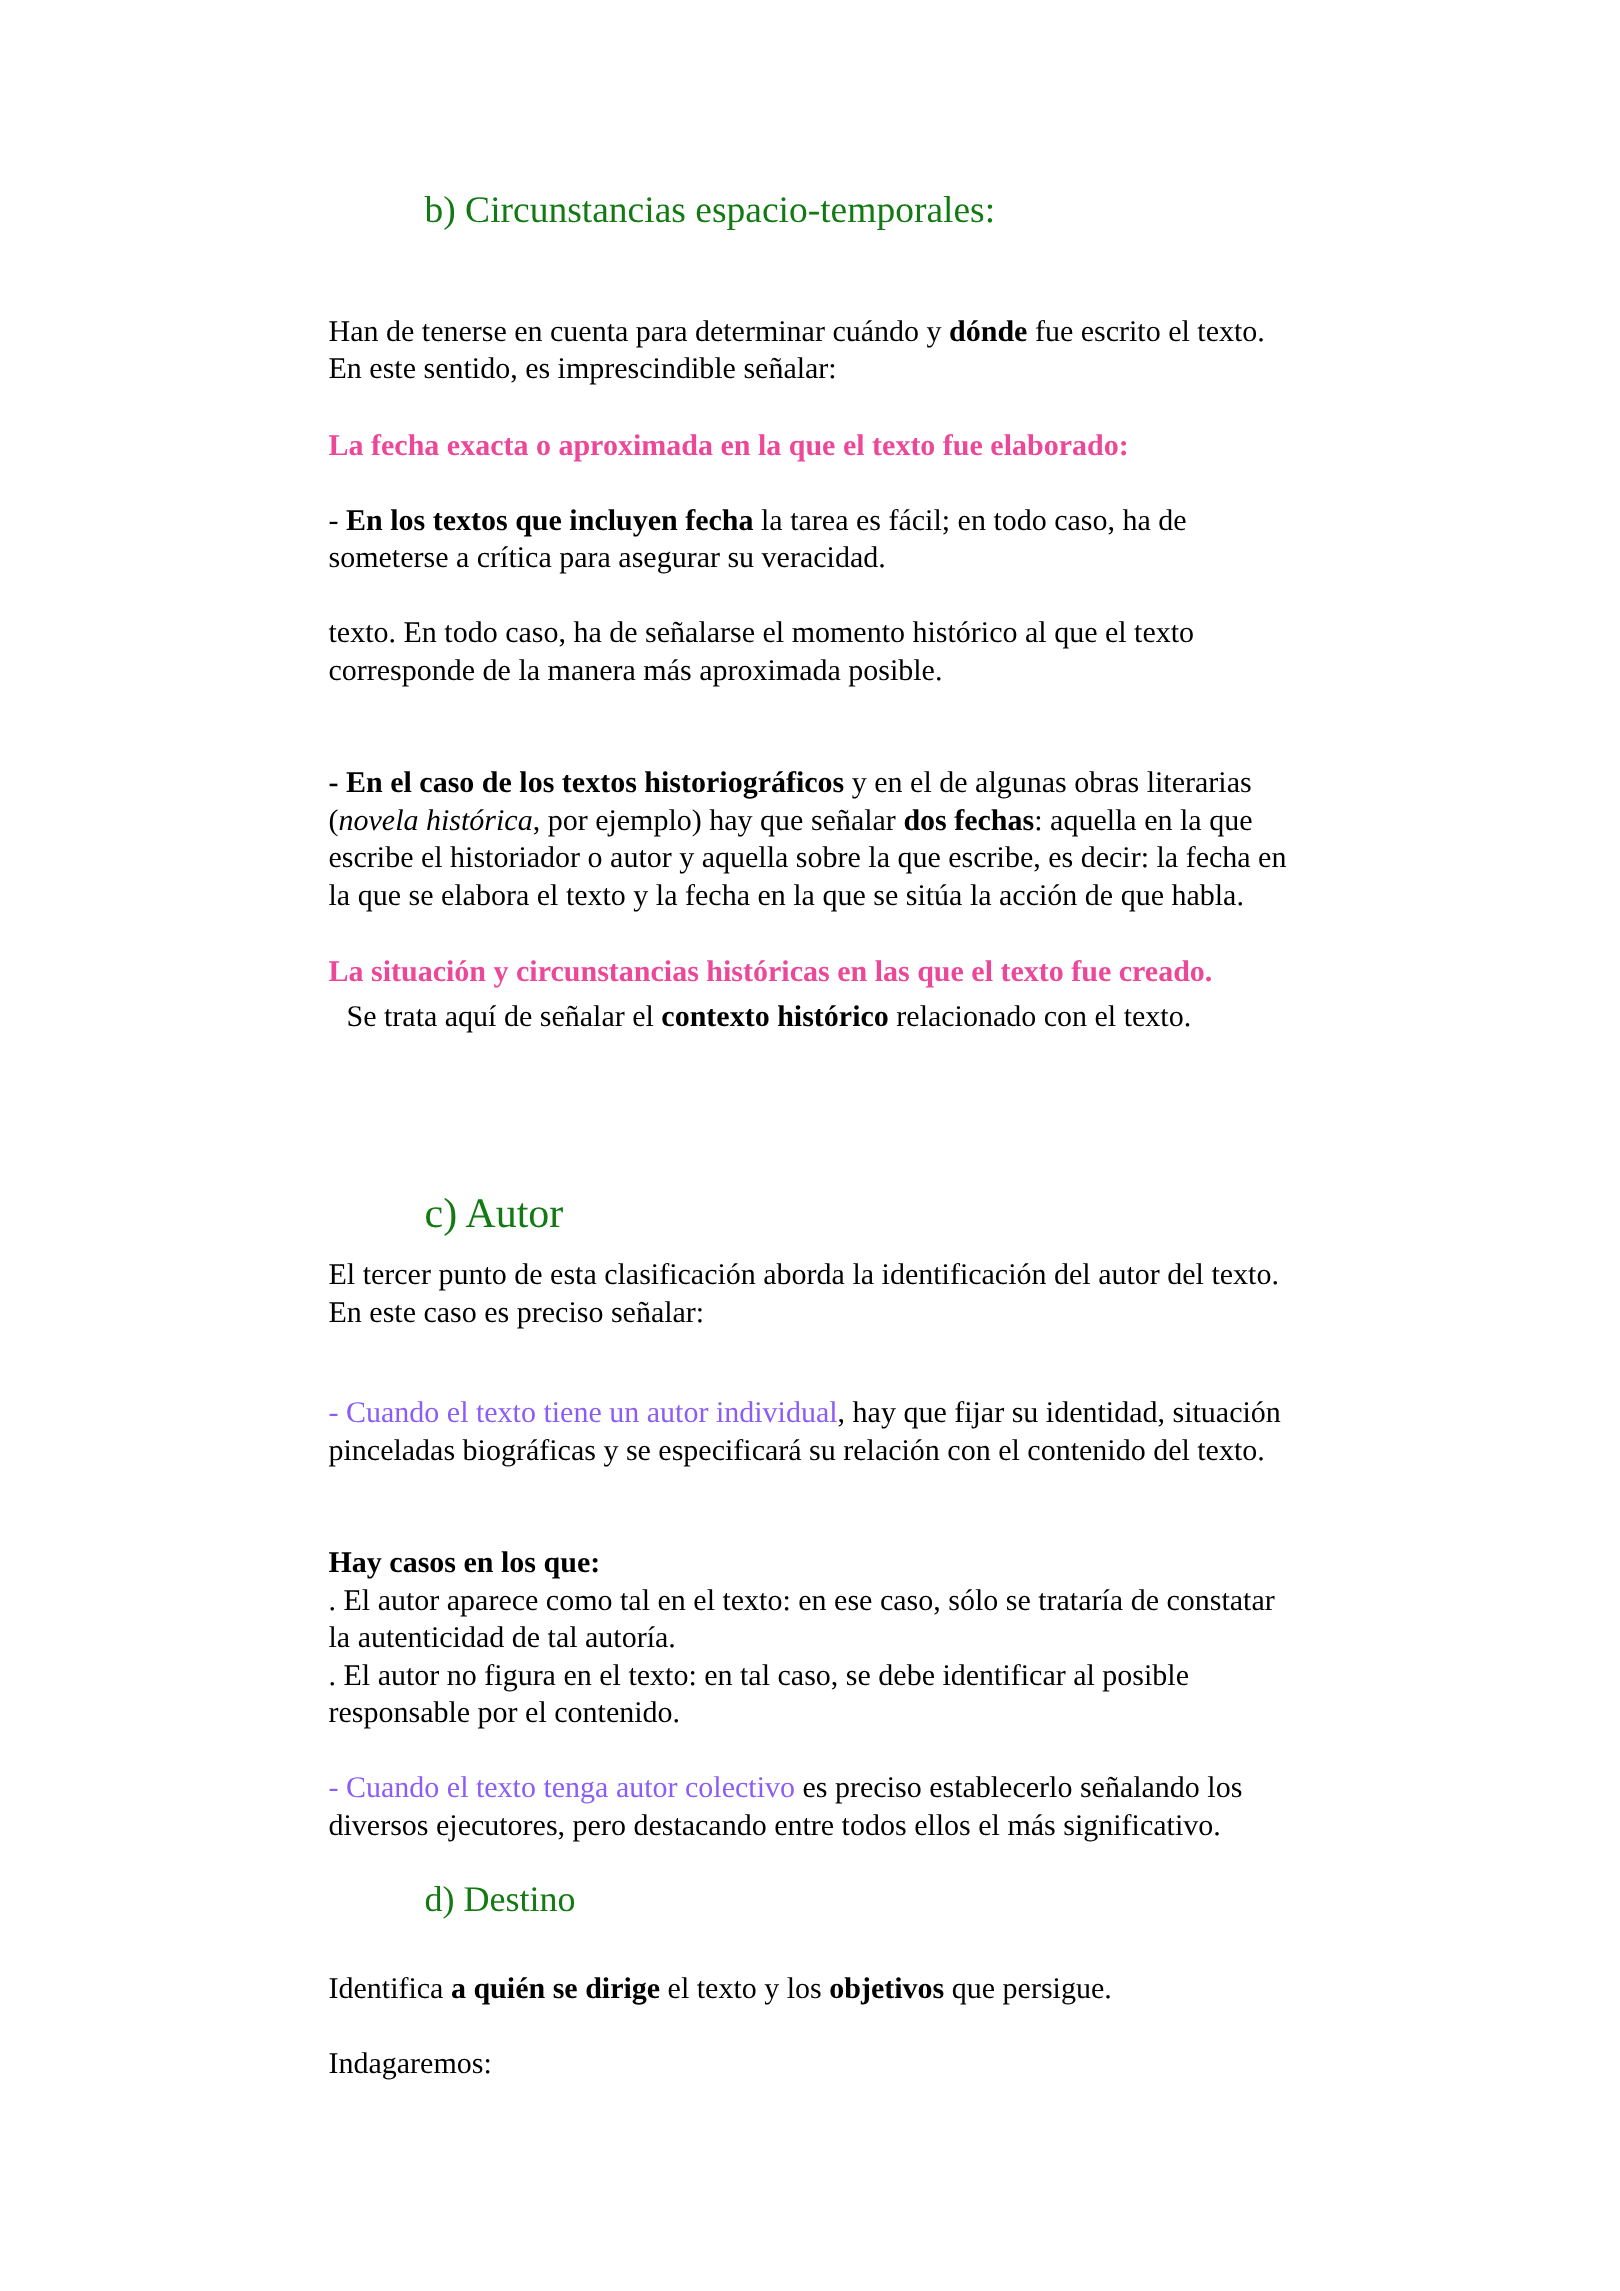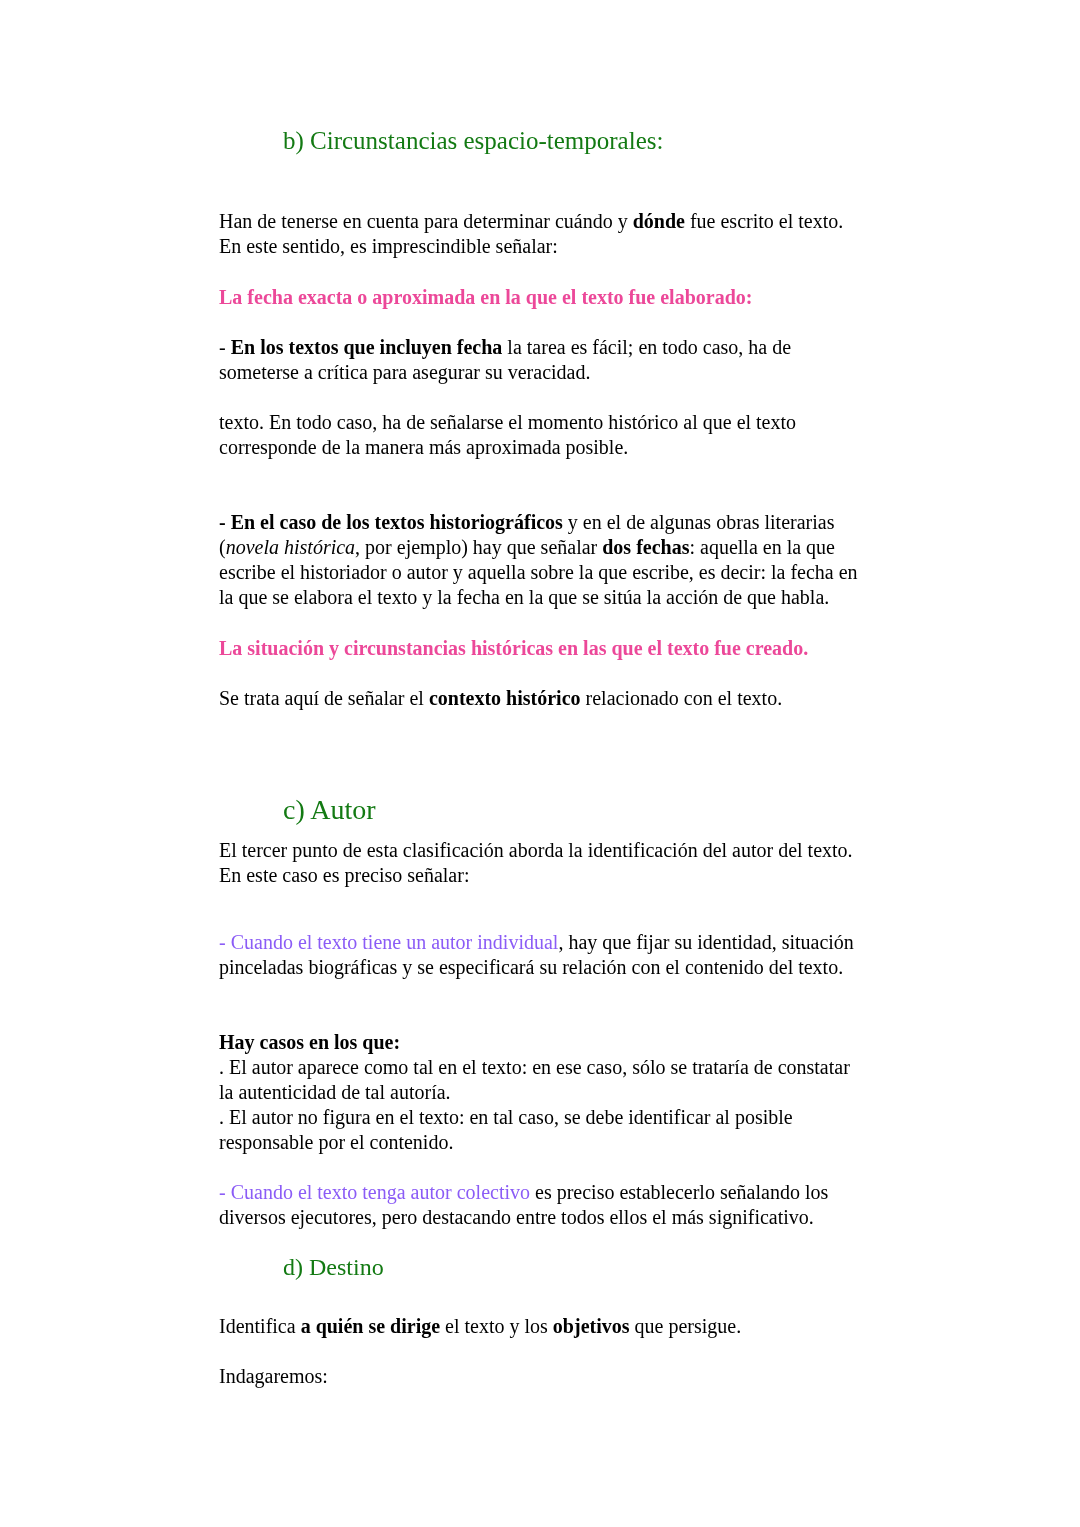--- a/index.html
+++ b/index.html
@@ -75,21 +75,21 @@
 
   <p class="p" style="top:510px;">
     <span class="line"><b>- En el caso de los textos historiográficos</b><span> y en el de algunas obras literarias</span></span>
     <span class="line"><span>(</span><i>novela histórica</i><span>, por ejemplo) hay que señalar </span><b>dos fechas</b><span>: aquella en la que</span></span>
     <span class="line">escribe el historiador o autor y aquella sobre la que escribe, es decir: la fecha en</span>
     <span class="line">la que se elabora el texto y la fecha en la que se sitúa la acción de que habla.</span>
   </p>
 
   <p class="p sub" style="top:636px;">La situación y circunstancias históricas en las que el texto fue creado.</p>
 
-  <p class="p" style="top:686px;">
+  <p class="p" style="top:666px;margin-left:12px;">
     <span>Se trata aquí de señalar el </span><b>contexto histórico</b><span> relacionado con el texto.</span>
   </p>
 
   <h2 class="h h-c">c) Autor</h2>
 
   <p class="p" style="top:838px;">
     <span class="line">El tercer punto de esta clasificación aborda la identificación del autor del texto.</span>
     <span class="line">En este caso es preciso señalar:</span>
   </p>
 

